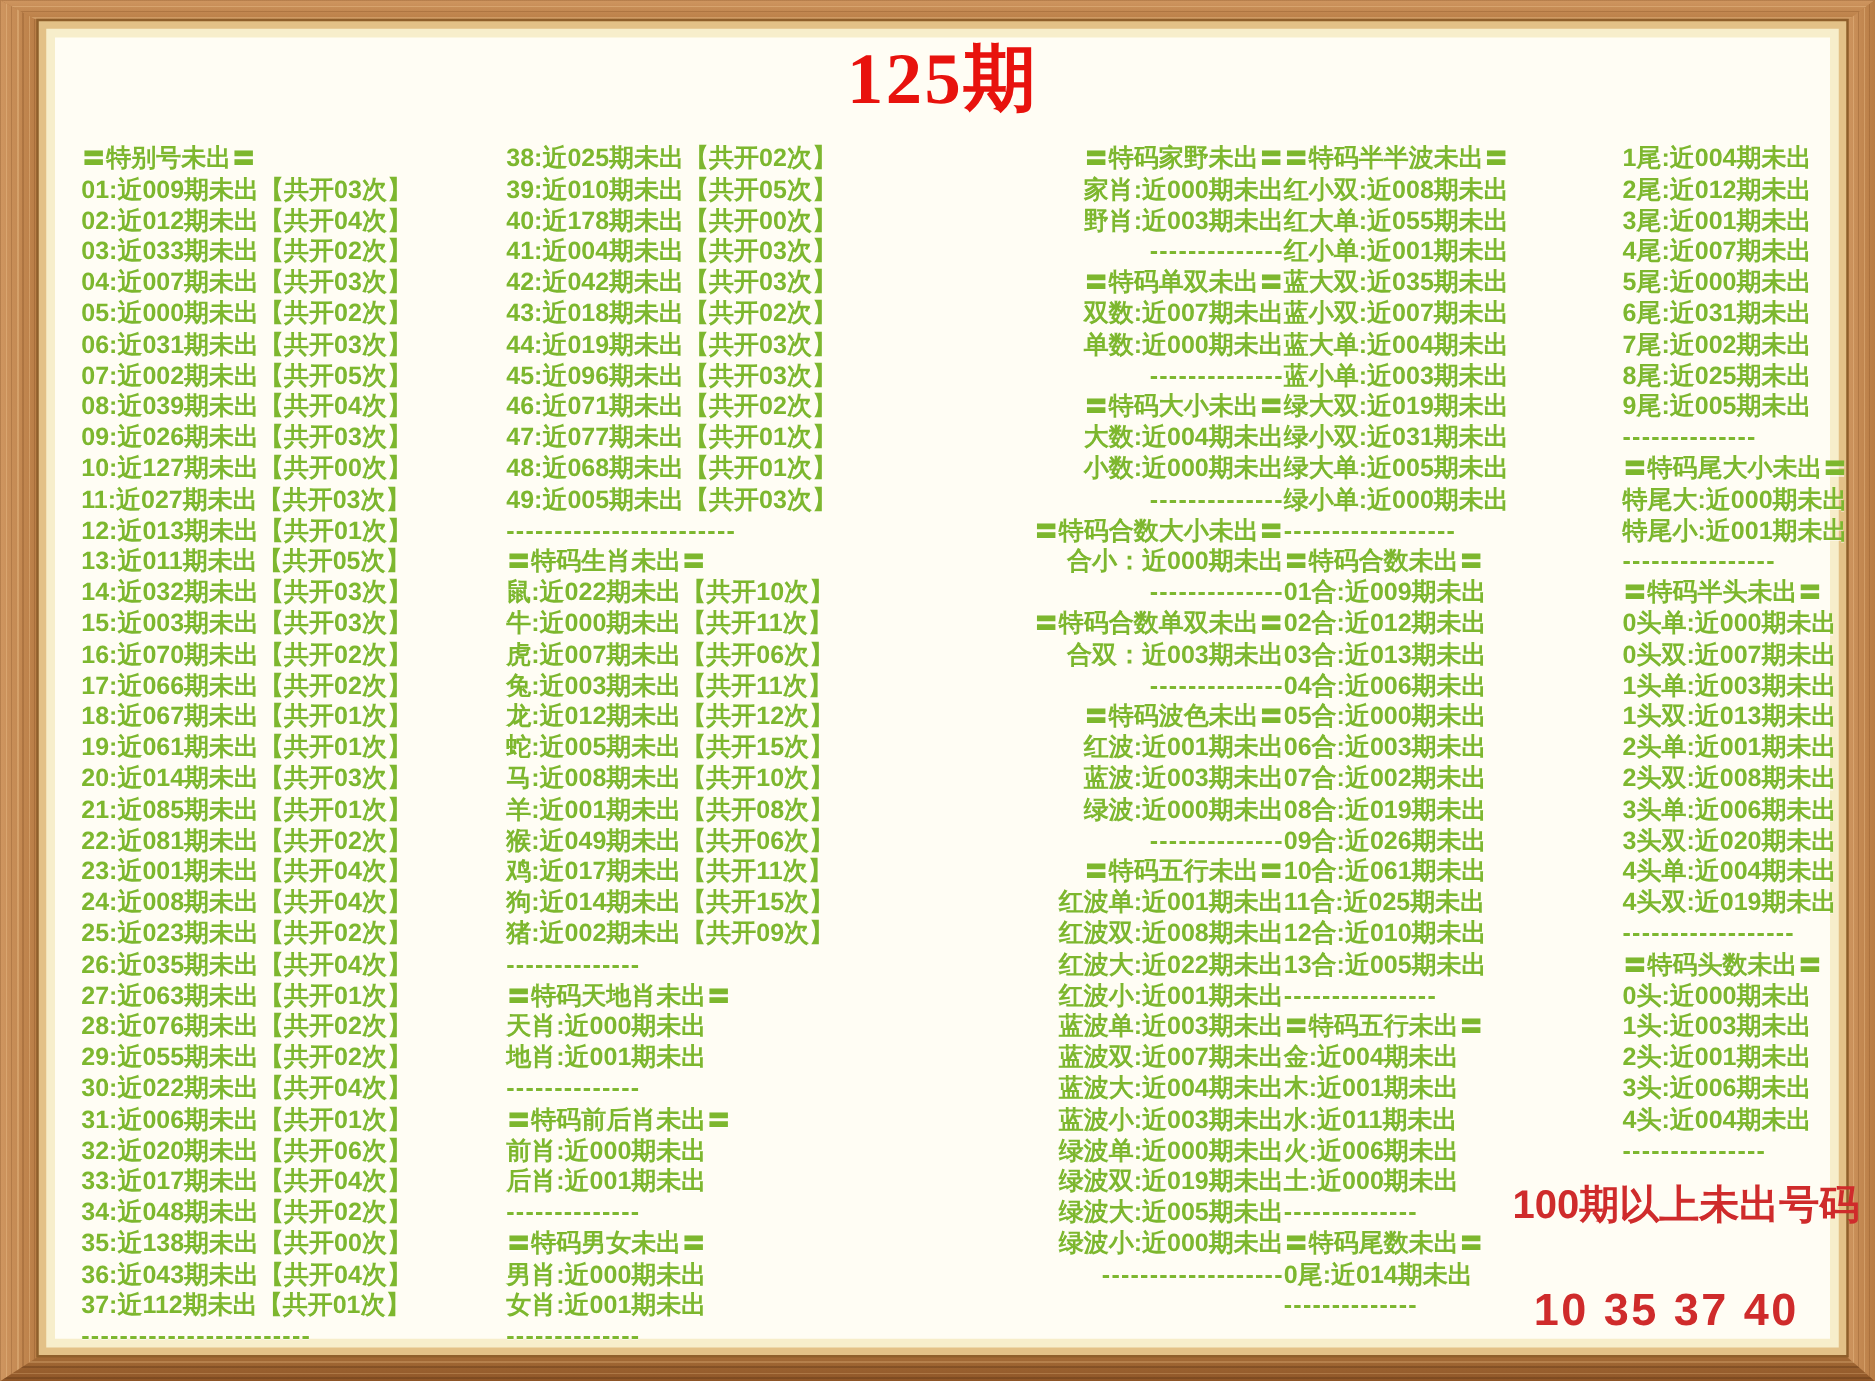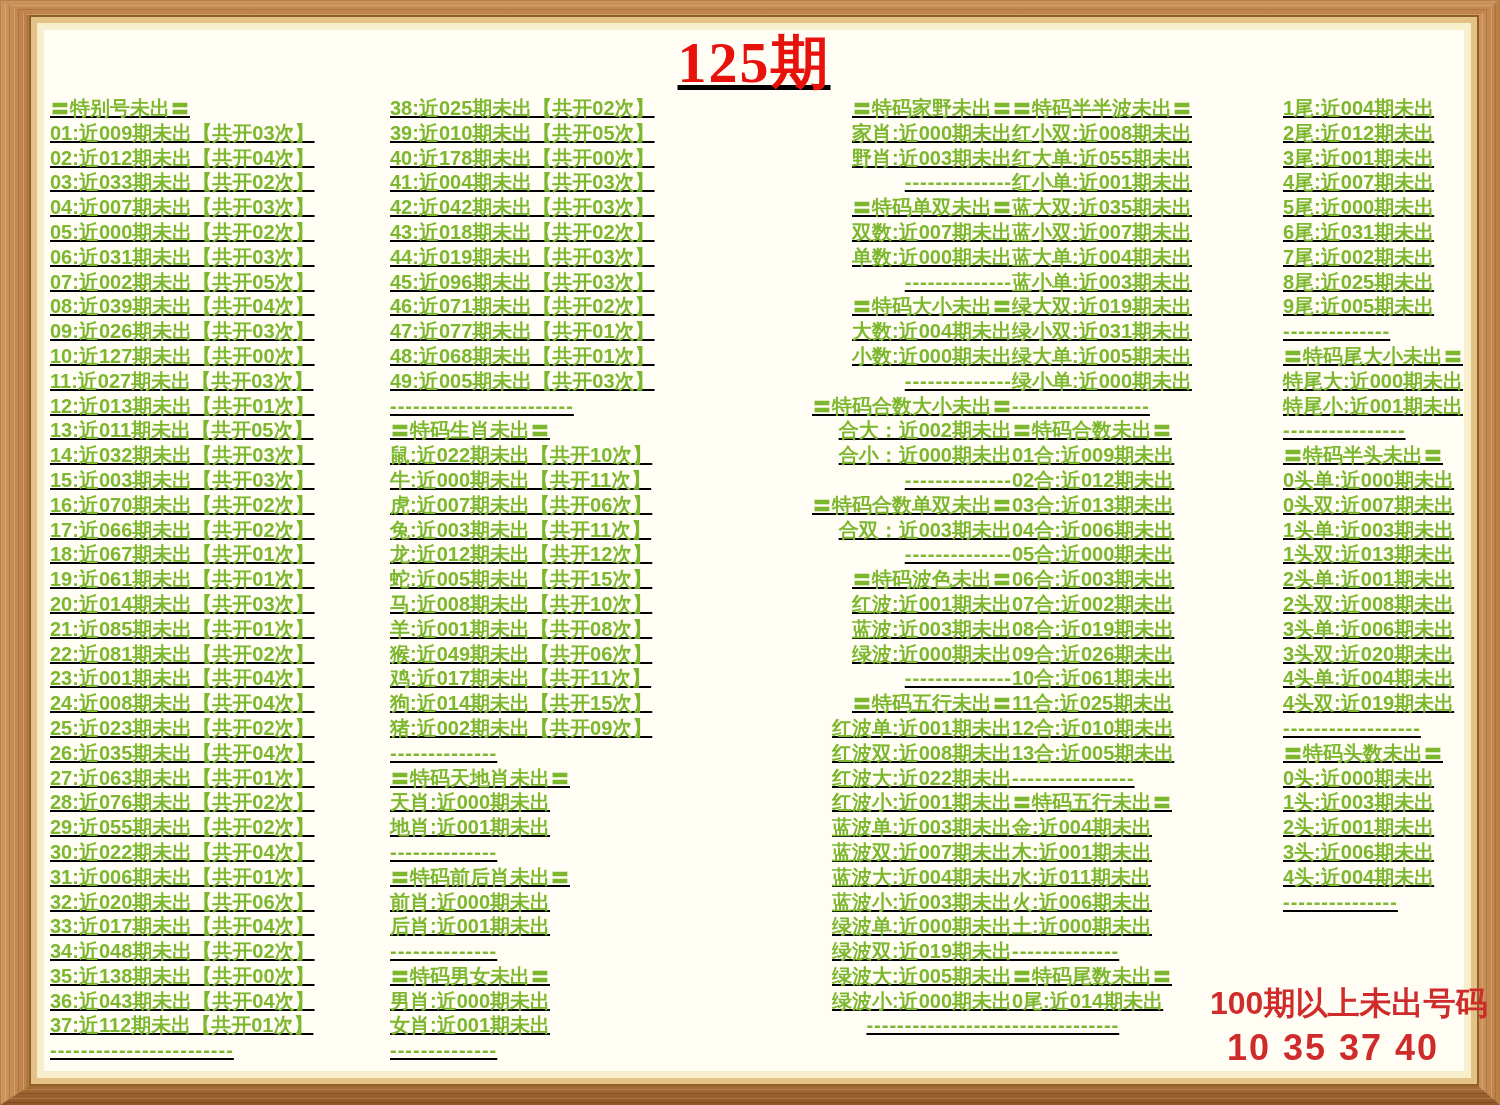--- a/index.html
+++ b/index.html
@@ -24,51 +24,50 @@
       linear-gradient(to bottom,#a66d38,#8e5527);}
   .plank.left{left:0;top:0;width:31px;height:1105px;clip-path:polygon(0 0,31px 17px,31px 1085px,0 1105px);}
   .plank.right{right:0;top:0;width:23px;height:1105px;clip-path:polygon(23px 0,23px 1105px,0 1085px,0 17px);}
 
   
   .paper{
     position:absolute;z-index:2;
     left:44px;top:30px;right:36px;bottom:34px;
     background:var(--paper,#fffdf4);
     box-shadow:0 0 0 7px var(--mat-cream,#f7eecb), 0 0 0 13px var(--mat-tan,#e3c187), 0 0 0 15px #8f5f2b;
-    text-decoration:underline;
   }
 
   .title{
     height:66px;display:flex;align-items:center;justify-content:center;
     font-family:"Liberation Serif","DejaVu Serif",serif;
     font-weight:700;font-size:58px;color:var(--title-red,#e8120d);
     letter-spacing:2px;
   }
 
-  .columns{display:flex;margin-top:0;padding-left:6px;}
+  .columns{display:flex;margin-top:19px;padding-left:21px;}
   .col{flex:none;}
   .col:nth-child(1){width:340px;}
   .col:nth-child(2){width:337px;}
   .col:nth-child(3){width:285px;text-align:right;}
   .col:nth-child(4){width:271px;}
   .col:nth-child(5){width:181px;}
 
   .line{
     height:24.8px;line-height:24.8px;white-space:nowrap;overflow:visible;
     font-size:20px;font-weight:700;color:var(--green,#7db72e);
     text-shadow:0 1px 0 rgba(255,255,255,.55);
   }
   .line.sep{letter-spacing:1px;}
 
   .alert{
     position:absolute;right:8px;bottom:0;width:246px;text-align:center;
     color:var(--alert-red,#cf2b2b);font-weight:700;
   }
   .alert .a1{font-size:32px;line-height:43px;white-space:nowrap;}
-  .alert .a2{font-size:36px;line-height:46px;letter-spacing:2px;white-space:nowrap;}
+  .alert .a2{font-size:36px;line-height:46px;letter-spacing:2px;white-space:nowrap;margin-top:40px;}
 </style>
 </head>
 <body>
 
 <div class="plank horiz top"></div>
 <div class="plank horiz bottom"></div>
 <div class="plank vert left"></div>
 <div class="plank vert right"></div>
 
 <div class="paper">
@@ -163,21 +162,20 @@
         <div class="line sep">--------------</div>
         <div class="line hdr">〓特码单双未出〓</div>
         <div class="line">双数:近007期未出</div>
         <div class="line">单数:近000期未出</div>
         <div class="line sep">--------------</div>
         <div class="line hdr">〓特码大小未出〓</div>
         <div class="line">大数:近004期未出</div>
         <div class="line">小数:近000期未出</div>
         <div class="line sep">--------------</div>
         <div class="line hdr">〓特码合数大小未出〓</div>
-        <div class="line">合大：近002期未出</div>
         <div class="line">合小：近000期未出</div>
         <div class="line sep">--------------</div>
         <div class="line hdr">〓特码合数单双未出〓</div>
         <div class="line">合双：近003期未出</div>
         <div class="line sep">--------------</div>
         <div class="line hdr">〓特码波色未出〓</div>
         <div class="line">红波:近001期未出</div>
         <div class="line">蓝波:近003期未出</div>
         <div class="line">绿波:近000期未出</div>
         <div class="line sep">--------------</div>

